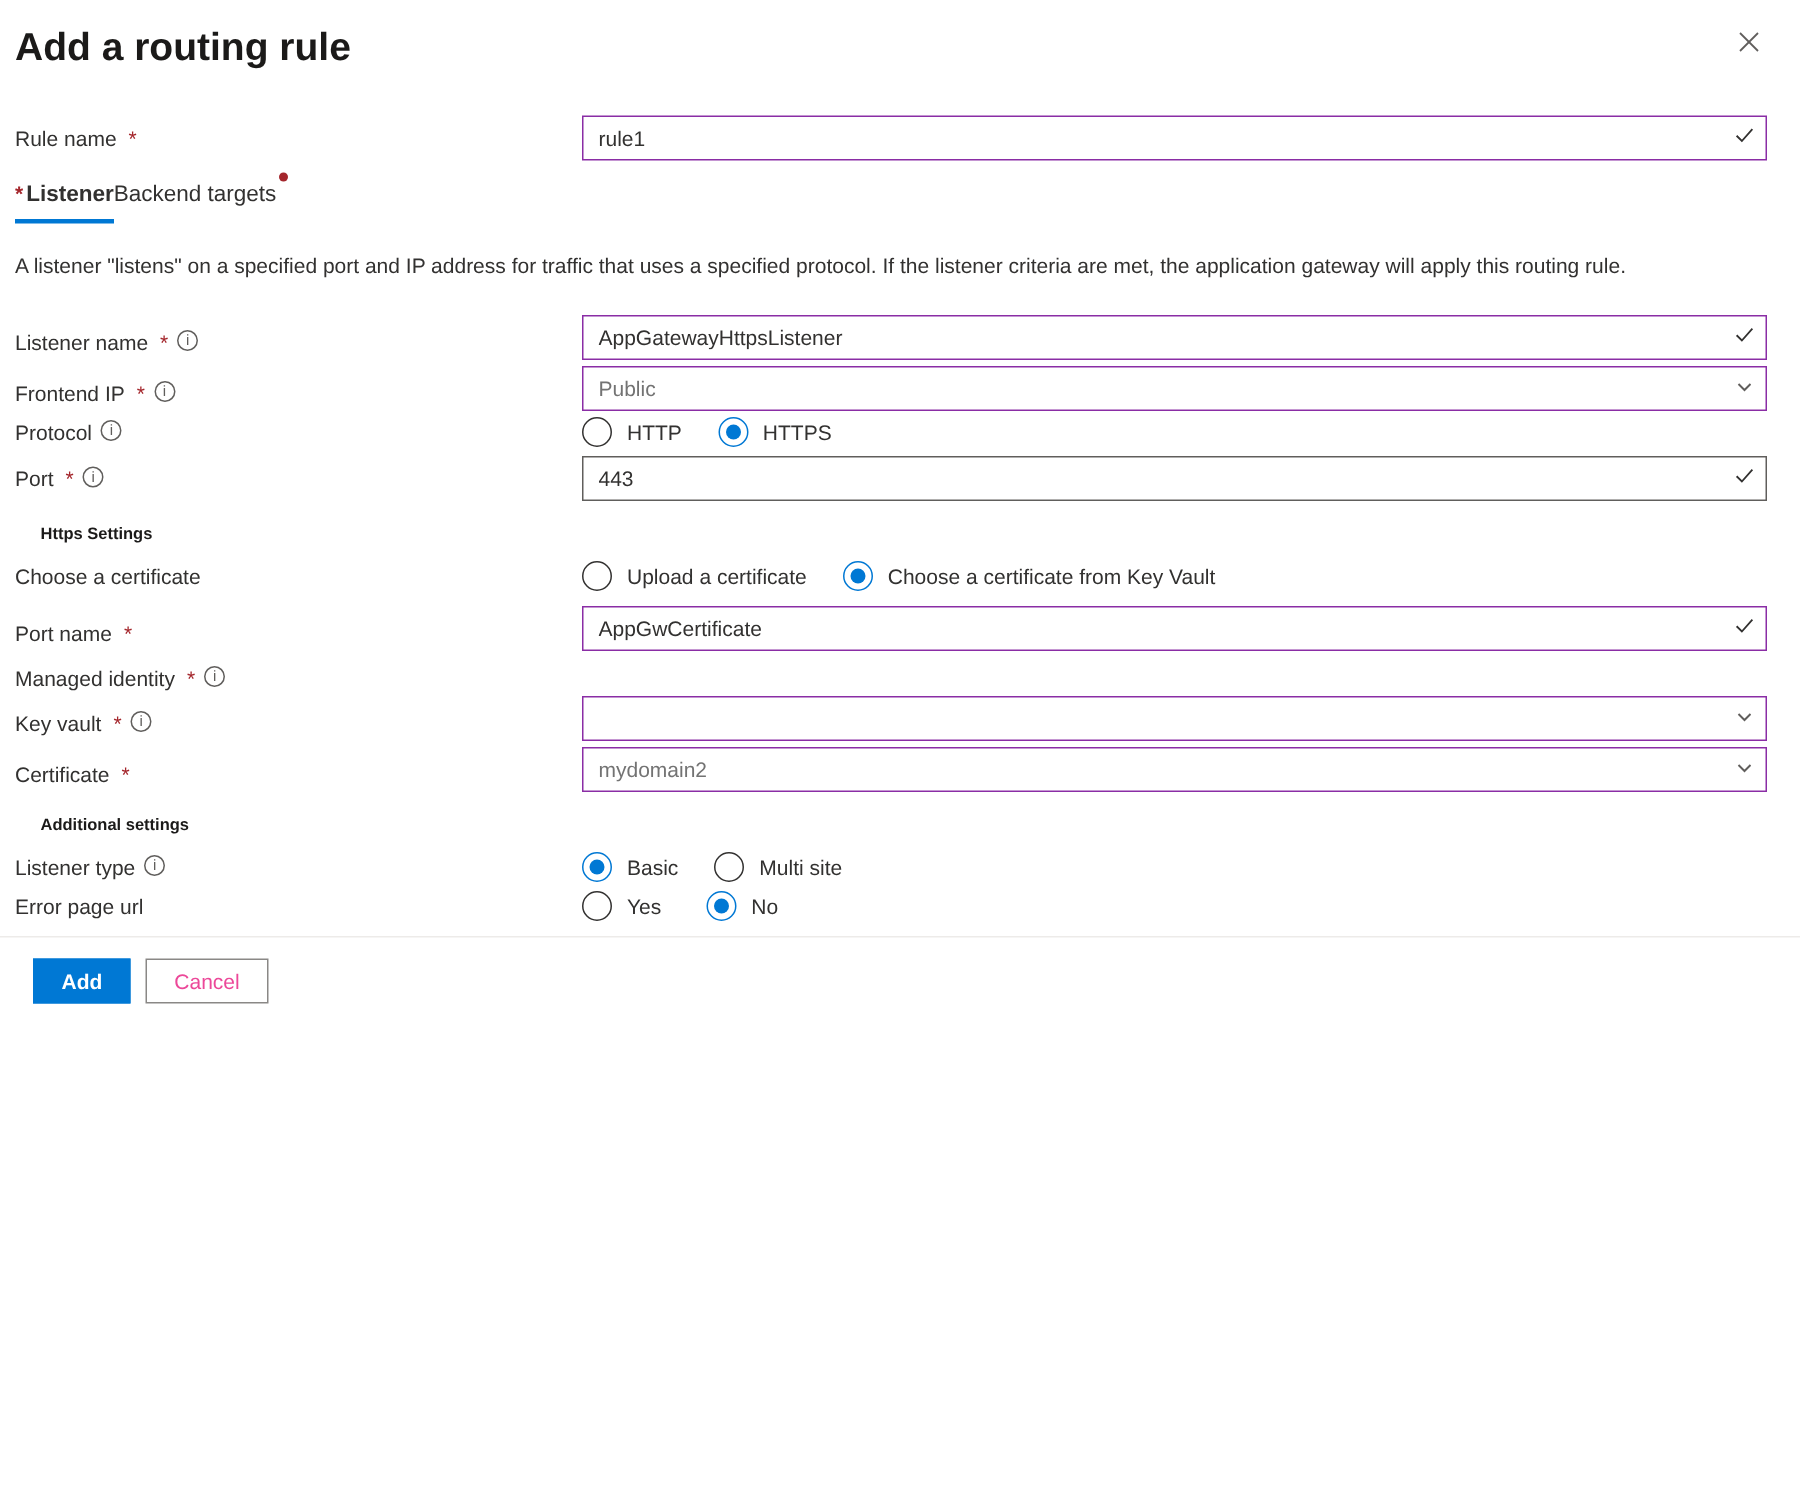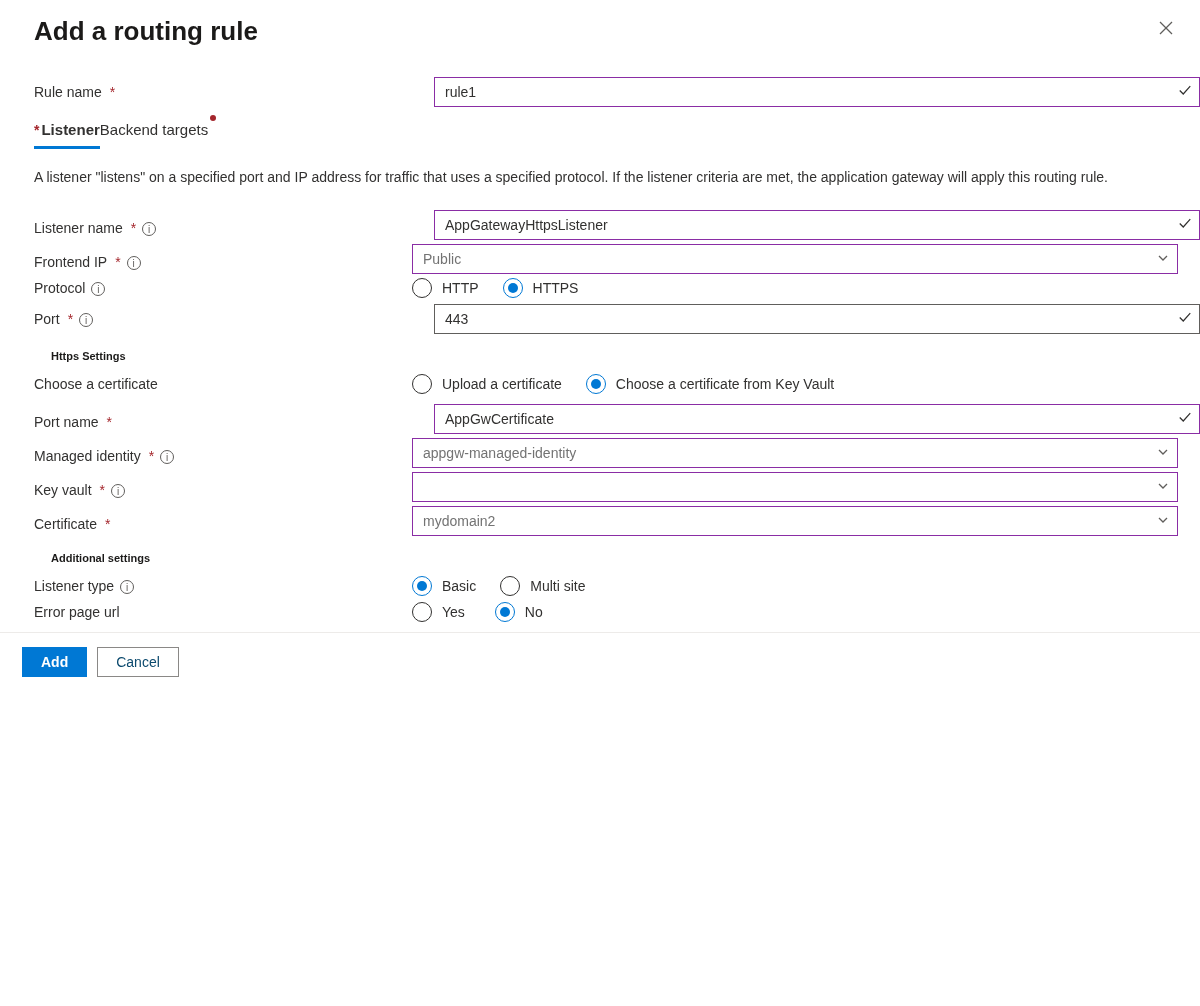--- a/index.html
+++ b/index.html
@@ -5,21 +5,21 @@
 * { box-sizing: border-box; margin: 0; padding: 0; }
 body {
   font-family: "Segoe UI", -apple-system, sans-serif;
   font-size: 14px;
   color: #323130;
   background: #fff;
   width: 1200px;
   padding: 0;
 }
 .panel {
-  padding: 16px 22px 0 34px;
+  padding: 16px 22px 0 10px;
 }
 .header {
   display: flex;
   justify-content: space-between;
   align-items: flex-start;
   margin-bottom: 30px;
 }
 .title {
   font-size: 26px;
   font-weight: 600;
@@ -42,21 +42,21 @@
   display: flex;
   align-items: center;
   margin-bottom: 10px;
 }
 .label-col {
   width: 378px;
   flex-shrink: 0;
   font-size: 14px;
   color: #323130;
   display: flex;
-  align-items: flex-end;
+  align-items: flex-start;
   gap: 6px;
 }
 .input-col {
   flex: 1;
 }
 .req {
   color: #a4262c;
   margin-left: 2px;
 }
 .info-icon {
@@ -81,21 +81,20 @@
   font-size: 14px;
   font-family: inherit;
   color: #323130;
   outline: none;
   position: relative;
 }
 .text-field.neutral { border-color: #605e5c; }
 .field-wrap {
   position: relative;
   width: 100%;
-  margin-left: 22px;
 }
 .field-suffix {
   position: absolute;
   right: 8px;
   top: 50%;
   transform: translateY(-50%);
   pointer-events: none;
   color: #605e5c;
 }
 .check-suffix svg { stroke: #323130; }
@@ -201,21 +200,21 @@
 }
 .btn {
   min-width: 58px;
   height: 30px;
   padding: 0 18px;
   font-size: 14px;
   font-family: inherit;
   cursor: pointer;
   border: 1px solid #8a8886;
   background: #fff;
-  color: #0c4a6e;
+  color: #ec4899;
 }
 .btn.primary {
   background: #0078d4;
   color: #fff;
   border-color: #0078d4;
   font-weight: 600;
 }
 .row-compact { margin-bottom: 6px; }
 .field-row-tight { margin-bottom: 4px; }
 svg.ic { width: 14px; height: 14px; }
@@ -369,30 +368,20 @@
       </div>
     </div>
   </div>
 
   <div class="row field-row-tight">
     <div class="label-col" style="margin-top:6px;">
       <span>Managed identity</span>
         <span class="req">*</span>
       <span class="info-icon">i</span>
     </div>
-    <div class="input-col">
-      <div class="dropdown">
-        <span>appgw-managed-identity</span>
-        <span class="chev">
-          <svg class="chev12" viewBox="0 0 12 12">
-              <path d="M2 4 L6 8 L10 4" fill="none" stroke="#605e5c" stroke-width="1.3"></path>
-            </svg>
-        </span>
-      </div>
-    </div>
   </div>
 
   <div class="row field-row-tight">
     <div class="label-col" style="margin-top:6px;">
       <span>Key vault</span>
         <span class="req">*</span>
       <span class="info-icon">i</span>
     </div>
     <div class="input-col">
       <div class="dropdown">

